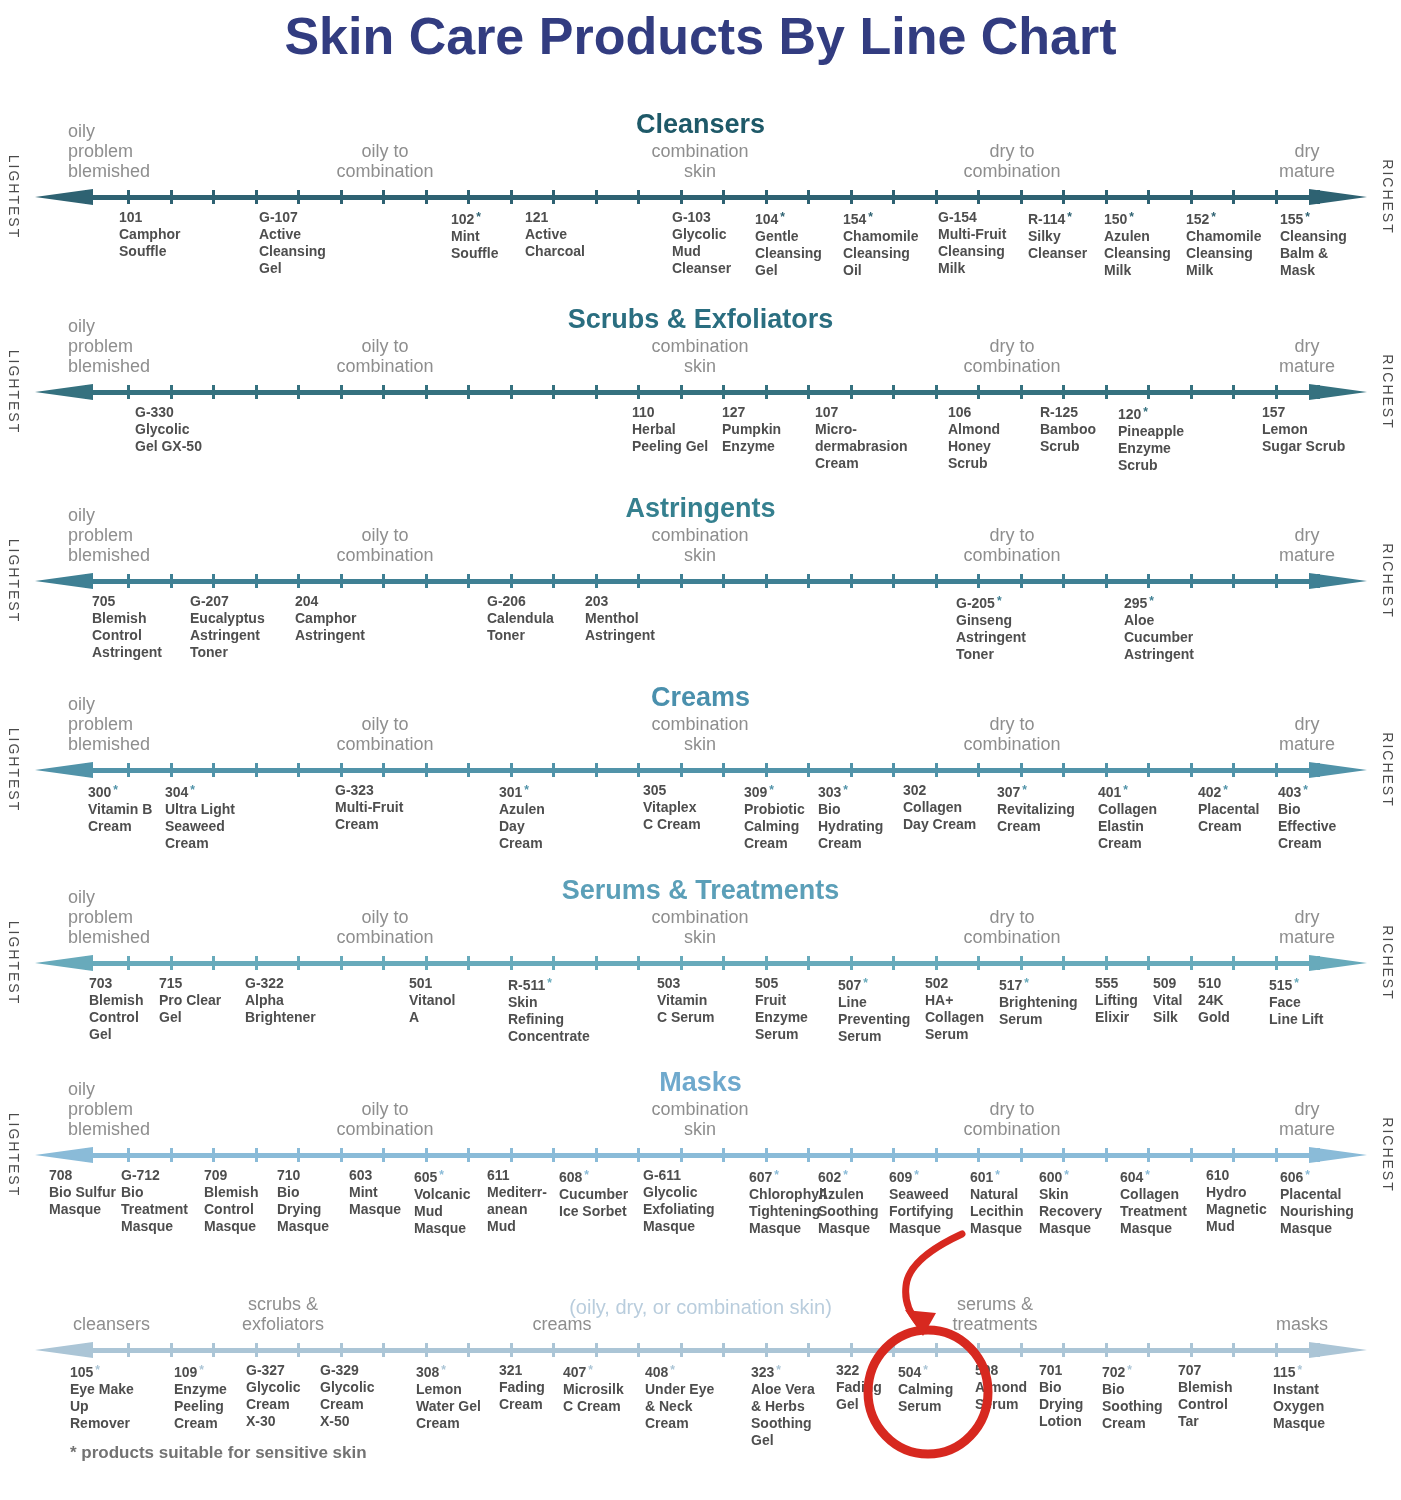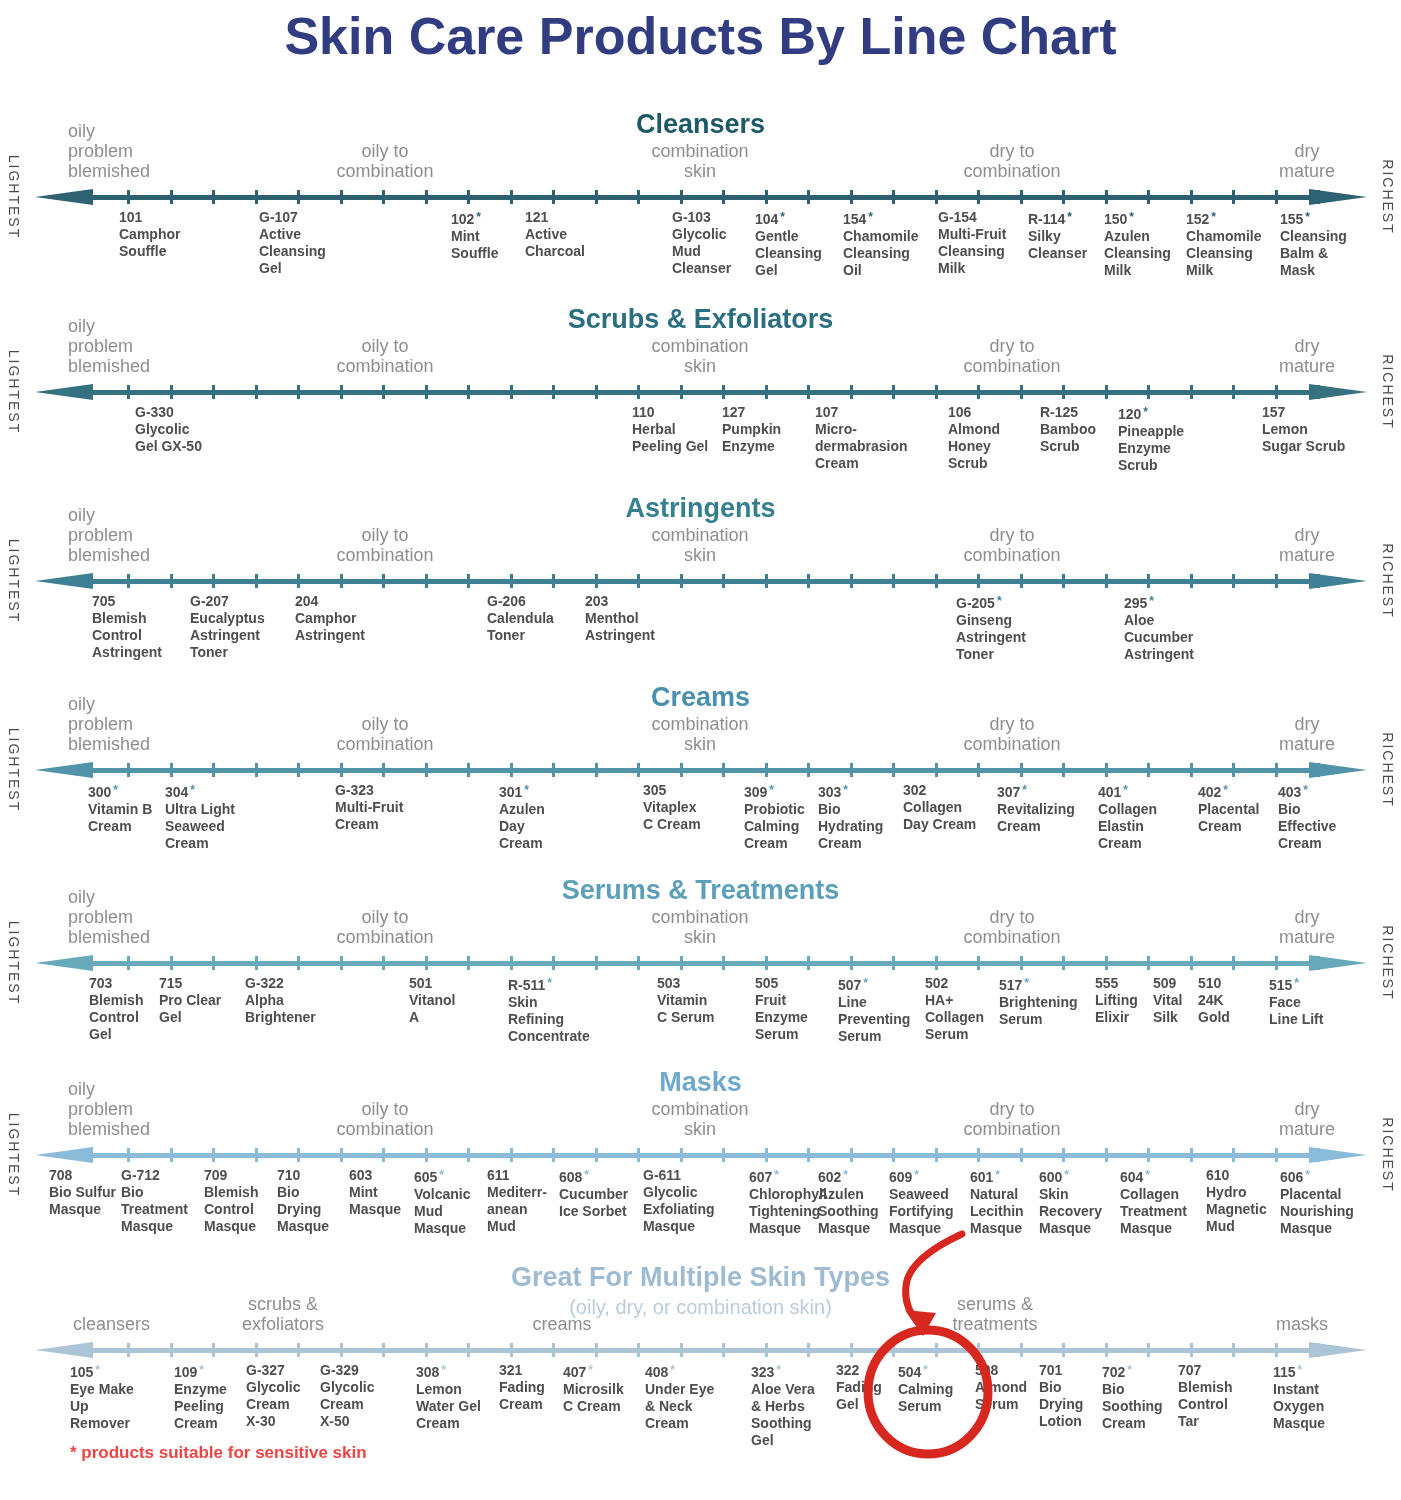--- a/index.html
+++ b/index.html
@@ -41,21 +41,21 @@
         border-top:8px solid transparent; border-bottom:8px solid transparent; }
   .ah-left  { left:0; }
   .ah-right { right:0; }
   .product {
     position:absolute; top:104px; color:#4e4e4e;
     font-size:14px; font-weight:bold; line-height:17px; white-space:nowrap;
   }
   .star { font-size:12px; vertical-align:3px; margin-left:2px; }
   .footnote {
     position:absolute; left:70px; top:1443px;
-    font-size:17px; font-weight:bold; color:#ef4444;
+    font-size:17px; font-weight:bold; color:#737373;
   }
   .annotation { position:absolute; left:0; top:0; pointer-events:none; }
 </style>
 </head>
 <body>
 
 <div class="page">
   <div class="title">Skin Care Products By Line Chart</div>
   <div id="sections">
       <div class="section" style="top: 105px;">
@@ -602,21 +602,20 @@
         <div class="product" style="left: 1206px;">
           <div><span>610</span></div>
           <div>Hydro<br>Magnetic<br>Mud</div>
         </div>
         <div class="product" style="left: 1280px;">
           <div><span>606</span><span class="star" style="color: rgb(138, 187, 216);">*</span></div>
           <div>Placental<br>Nourishing<br>Masque</div>
         </div>
       </div>
       <div class="section" style="top: 1258px;">
-        <div class="sec-title" style="color: rgb(157, 187, 211);">Great For Multiple Skin Types</div>
         <div class="sec-subtitle" style="color: rgb(185, 205, 221);">(oily, dry, or combination skin)</div>
         <div class="axis-label" style="top: 56px; left: 73px; text-align: left;">cleansers</div>
         <div class="axis-label" style="top: 36px; left: 133px; width: 300px; text-align: center;">scrubs &amp;<br>exfoliators</div>
         <div class="axis-label" style="top: 56px; left: 412px; width: 300px; text-align: center;">creams</div>
         <div class="axis-label" style="top: 36px; left: 845px; width: 300px; text-align: center;">serums &amp;<br>treatments</div>
         <div class="axis-label" style="top: 56px; left: 1152px; width: 300px; text-align: center;">masks</div>
         <div class="axis">
           <div class="axis-line" style="background: rgb(171, 197, 214);"></div>
           <div class="ah ah-left" style="border-right: 58px solid rgb(171, 197, 214);"></div>
           <div class="ah ah-right" style="border-left: 58px solid rgb(171, 197, 214);"></div>

